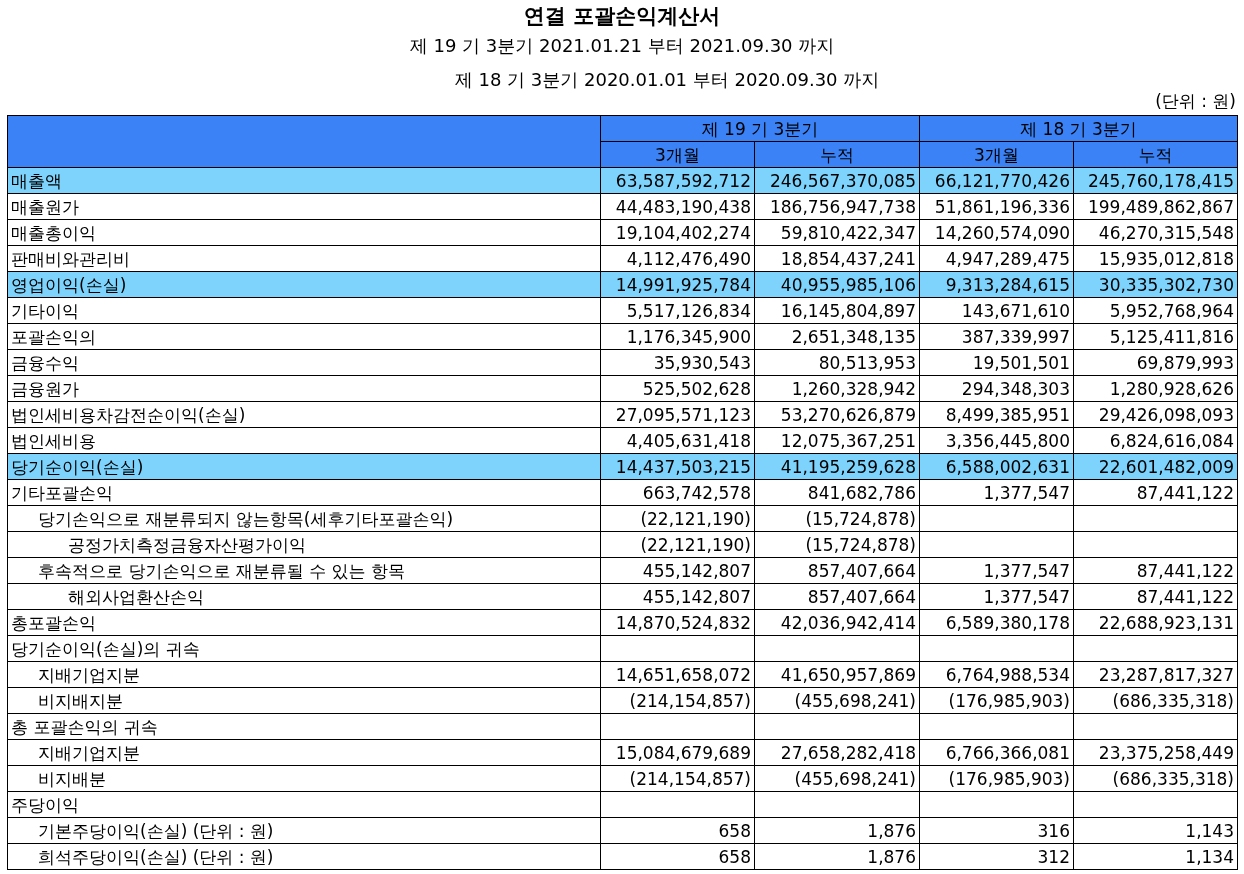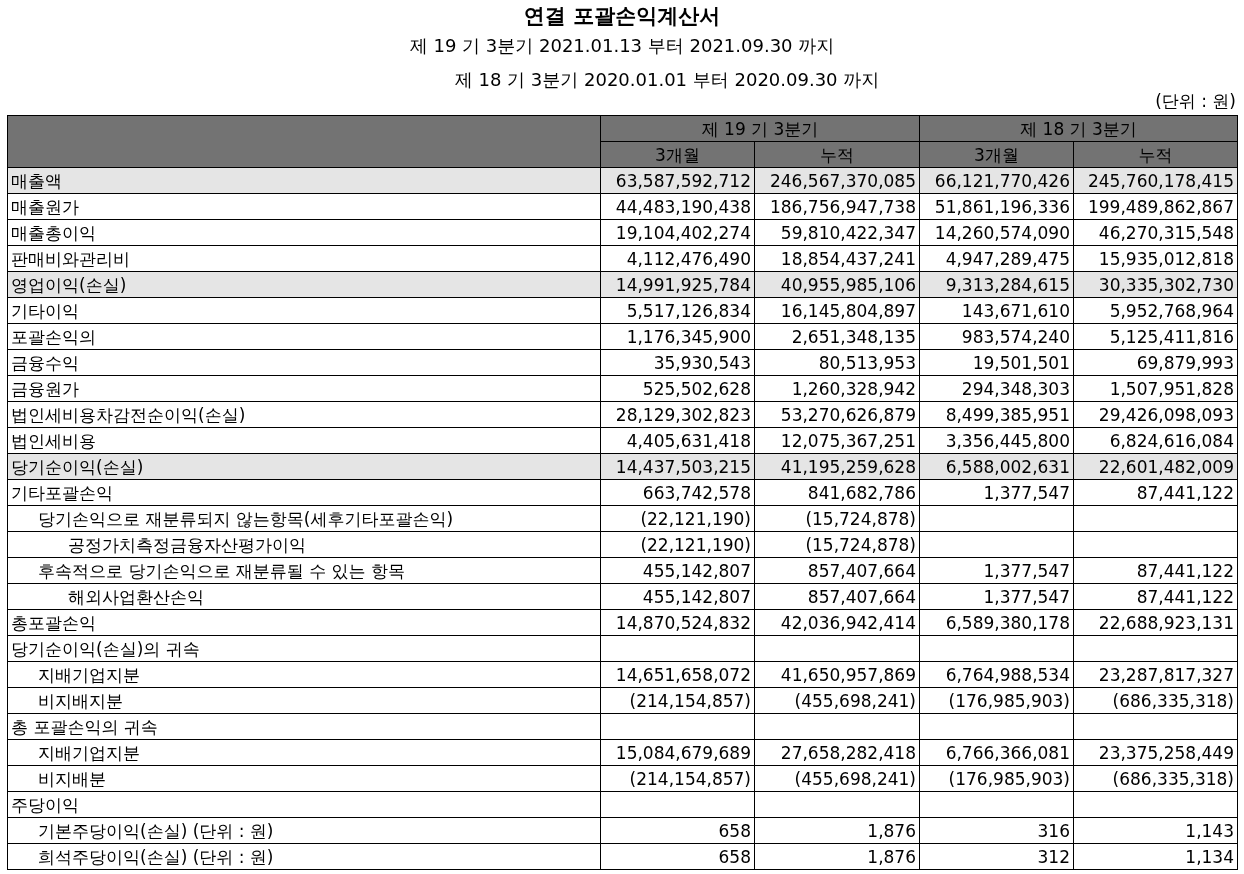--- a/index.html
+++ b/index.html
@@ -4,32 +4,32 @@
 <style>
   html, body { margin:0; padding:0; background:#ffffff; }
   body { width:1244px; height:874px; position:relative; font-family:"DejaVu Sans","Liberation Sans",sans-serif; color:#000; overflow:hidden; }
   .title { position:absolute; left:0; width:1244px; top:2px; text-align:center; font-size:21px; font-weight:bold; line-height:28px; }
   .sub { position:absolute; left:0; width:1244px; text-align:center; font-size:18px; line-height:24px; }
   .sub1 { top:34px; }
   .sub2 { top:68px;margin-left:45px; }
   .unit { position:absolute; right:8px; top:90px; font-size:17px; line-height:22px;margin-left:30px; }
   table { position:absolute; left:7px; top:115px; border-collapse:collapse; table-layout:fixed; }
   td, th { border:1px solid #000; padding:0 3px; height:25px; font-size:17px; line-height:24px; white-space:nowrap; overflow:hidden; font-weight:normal; }
-  th { background:#737373; text-align:center; }
+  th { background:#3b82f6; text-align:center; }
   td.num { text-align:right; }
   td.lbl { text-align:left; }
-  tr.hl td { background:#e5e5e5; }
+  tr.hl td { background:#7dd3fc; }
   .i1 { padding-left:30px; }
   .i2 { padding-left:60px;margin-top:40px; }
 </style>
 </head>
 <body>
 
 <div class="title">연결 포괄손익계산서</div>
-<div class="sub sub1">제 19 기 3분기 2021.01.13 부터 2021.09.30 까지</div>
+<div class="sub sub1">제 19 기 3분기 2021.01.21 부터 2021.09.30 까지</div>
 <div class="sub sub2">제 18 기 3분기 2020.01.01 부터 2020.09.30 까지</div>
 <div class="unit">(단위 : 원)</div>
 
 <table>
   <colgroup>
     <col style="width:593px">
     <col style="width:154px">
     <col style="width:165px">
     <col style="width:154px">
     <col style="width:164px">
@@ -87,40 +87,40 @@
         <td class="lbl">기타이익</td>
         <td class="num">5,517,126,834</td>
         <td class="num">16,145,804,897</td>
         <td class="num">143,671,610</td>
         <td class="num">5,952,768,964</td>
       </tr>
       <tr>
         <td class="lbl">포괄손익의</td>
         <td class="num">1,176,345,900</td>
         <td class="num">2,651,348,135</td>
-        <td class="num">983,574,240</td>
+        <td class="num">387,339,997</td>
         <td class="num">5,125,411,816</td>
       </tr>
       <tr>
         <td class="lbl">금융수익</td>
         <td class="num">35,930,543</td>
         <td class="num">80,513,953</td>
         <td class="num">19,501,501</td>
         <td class="num">69,879,993</td>
       </tr>
       <tr>
         <td class="lbl">금융원가</td>
         <td class="num">525,502,628</td>
         <td class="num">1,260,328,942</td>
         <td class="num">294,348,303</td>
-        <td class="num">1,507,951,828</td>
+        <td class="num">1,280,928,626</td>
       </tr>
       <tr>
         <td class="lbl">법인세비용차감전순이익(손실)</td>
-        <td class="num">28,129,302,823</td>
+        <td class="num">27,095,571,123</td>
         <td class="num">53,270,626,879</td>
         <td class="num">8,499,385,951</td>
         <td class="num">29,426,098,093</td>
       </tr>
       <tr>
         <td class="lbl">법인세비용</td>
         <td class="num">4,405,631,418</td>
         <td class="num">12,075,367,251</td>
         <td class="num">3,356,445,800</td>
         <td class="num">6,824,616,084</td>

